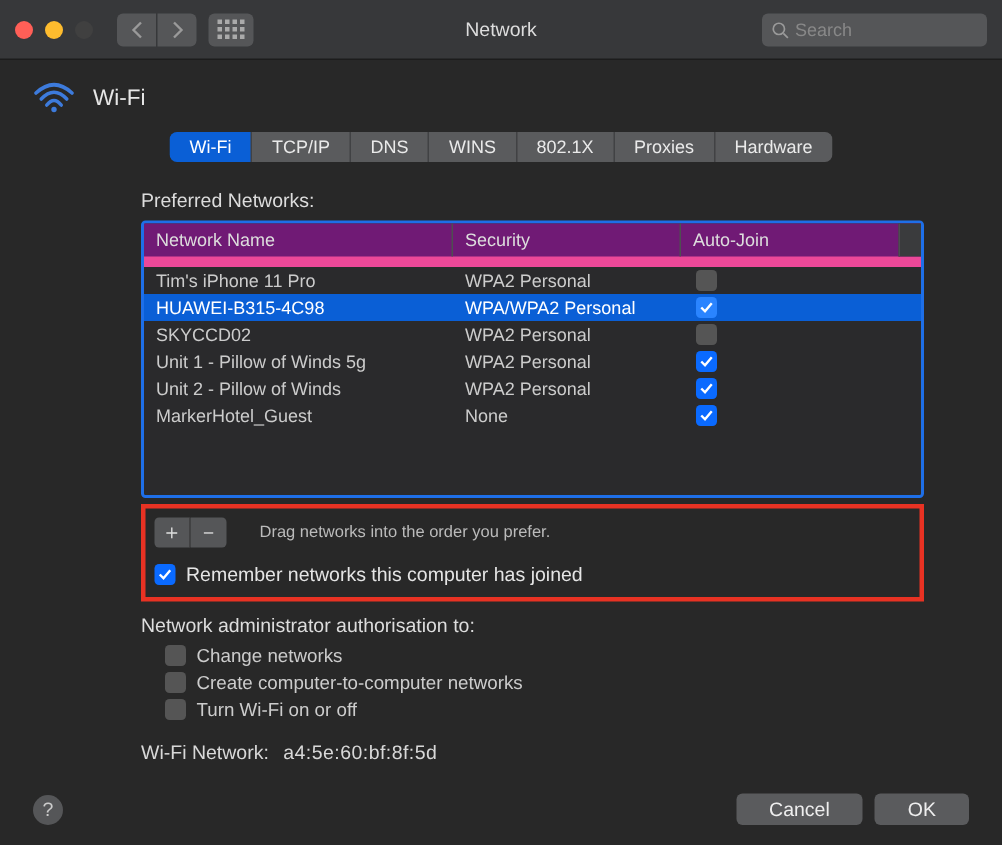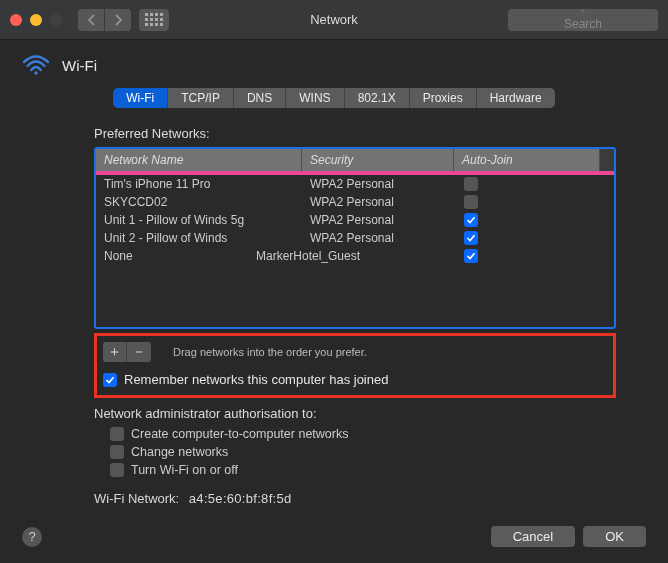--- a/index.html
+++ b/index.html
@@ -9,34 +9,34 @@
   .tl { width: 12px; height: 12px; border-radius: 50%; }
   .red { background: #ff5f57; }
   .yellow { background: #febc2e; }
   .green { background: #404040; }
   .navbtns { display: flex; margin-left: 16px; gap: 1px; }
   .navbtn { width: 26px; height: 22px; background: #555658; display: flex; align-items: center; justify-content: center; color: #9a9a9a; font-size: 13px; }
   .navbtn.first { border-radius: 4px 0 0 4px; }
   .navbtn.last { border-radius: 0 4px 4px 0; }
   .gridbtn { width: 30px; height: 22px; background: #555658; border-radius: 4px; margin-left: 8px; display: flex; align-items: center; justify-content: center; }
   .window-title { position: absolute; left: 50%; transform: translateX(-50%); color: #ddd; font-size: 13px; }
-  .searchbox { margin-left: auto; background: #555658; border-radius: 4px; height: 22px; width: 150px; display: flex; align-items: center; padding: 0 6px; color: #888; font-size: 12px; gap: 4px; flex-direction: column; }
+  .searchbox { margin-left: auto; background: #555658; border-radius: 4px; height: 22px; width: 150px; display: flex; align-items: center; padding: 0 6px; color: #888; font-size: 12px; gap: 4px; }
   .content { padding: 14px 22px 10px 22px; }
   .wifi-header { display: flex; align-items: center; gap: 12px; margin-bottom: 12px; }
   .wifi-icon-svg { width: 28px; height: 22px; }
   .wifi-title { font-size: 15px; color: #e6e6e6; }
   .tabbar { display: flex; justify-content: center; margin-bottom: 18px; }
   .tabseg { display: flex; border-radius: 5px; overflow: hidden; }
   .tab { padding: 3px 13px; background: #5a5b5d; color: #eaeaea; font-size: 12px; border-right: 1px solid #414244; cursor: default; }
   .tab:last-child { border-right: none; }
   .tab.active { background: #0a5fd6; color: #fff; }
   .section { padding-left: 72px; padding-right: 30px; }
   .label { color: #ddd; font-size: 13px; margin-bottom: 6px; }
   .tablebox { border: 2px solid #1e6fe8; border-radius: 3px; background: #2a2a2c; }
-  .thead { display: flex; background: #737373; border-bottom: 4px solid #ec4899; font-style: italic; }
+  .thead { display: flex; background: #701a75; border-bottom: 7px solid #ec4899; }
   .th { padding: 4px 8px; font-size: 12px; color: #ddd; border-right: 1px solid #4e4f51; }
   .th.n { width: 206px; }
   .th.s { width: 152px; }
   .th.a { flex: 1; border-right: none; position: relative; }
   .th.a::after { content: ""; position: absolute; right: 0; top: 0; bottom: 0; width: 14px; background: #3a3b3d; border-left: 1px solid #4e4f51; }
   .tbody { height: 152px; overflow: hidden; }
   .row { display: flex; align-items: center; padding: 1px 0; }
   .row.sel { background: #0a5fd6; color: #fff; }
   .td { padding: 1px 8px; font-size: 12px; }
   .td.n { width: 206px; }
@@ -148,20 +148,31 @@
         <div class="th a">Auto-Join</div>
       </div>
       <div class="tbody" id="tbody">
           <div class="row">
             <div class="td n">Tim's iPhone 11 Pro</div>
             <div class="td s">WPA2 Personal</div>
             <div class="td a">
               <span class="chk off"></span>
             </div>
           </div>
+          <div class="row sel">
+            <div class="td n">HUAWEI-B315-4C98</div>
+            <div class="td s">WPA/WPA2 Personal</div>
+            <div class="td a">
+              <span class="chk on insel">
+                <svg width="10" height="10" viewBox="0 0 10 10">
+                  <path d="M1.5 5 L4 7.5 L8.5 2.2" stroke="#fff" stroke-width="1.6" fill="none"></path>
+                </svg>
+              </span>
+            </div>
+          </div>
           <div class="row">
             <div class="td n">SKYCCD02</div>
             <div class="td s">WPA2 Personal</div>
             <div class="td a">
               <span class="chk off"></span>
             </div>
           </div>
           <div class="row">
             <div class="td n">Unit 1 - Pillow of Winds 5g</div>
             <div class="td s">WPA2 Personal</div>
@@ -178,22 +189,22 @@
             <div class="td s">WPA2 Personal</div>
             <div class="td a">
               <span class="chk on">
                 <svg width="10" height="10" viewBox="0 0 10 10">
                   <path d="M1.5 5 L4 7.5 L8.5 2.2" stroke="#fff" stroke-width="1.6" fill="none"></path>
                 </svg>
               </span>
             </div>
           </div>
           <div class="row">
+            <div class="td n">MarkerHotel_Guest</div>
             <div class="td s">None</div>
-            <div class="td n">MarkerHotel_Guest</div>
             <div class="td a">
               <span class="chk on">
                 <svg width="10" height="10" viewBox="0 0 10 10">
                   <path d="M1.5 5 L4 7.5 L8.5 2.2" stroke="#fff" stroke-width="1.6" fill="none"></path>
                 </svg>
               </span>
             </div>
           </div>
         </div>
     </div>
@@ -214,25 +225,25 @@
         </div>
         <span>Remember networks this computer has joined</span>
       </div>
     </div>
 
     <div class="admin-section">
       <div class="label" style="margin-top:4px">Network administrator authorisation to:</div>
       <div id="adminopts">
           <div class="admin-row">
             <div class="sqchk off"></div>
-            <span>Create computer-to-computer networks</span>
+            <span>Change networks</span>
           </div>
           <div class="admin-row">
             <div class="sqchk off"></div>
-            <span>Change networks</span>
+            <span>Create computer-to-computer networks</span>
           </div>
           <div class="admin-row">
             <div class="sqchk off"></div>
             <span>Turn Wi-Fi on or off</span>
           </div>
         </div>
     </div>
 
     <div class="wifi-addr">
       <span>Wi-Fi Network:</span>

